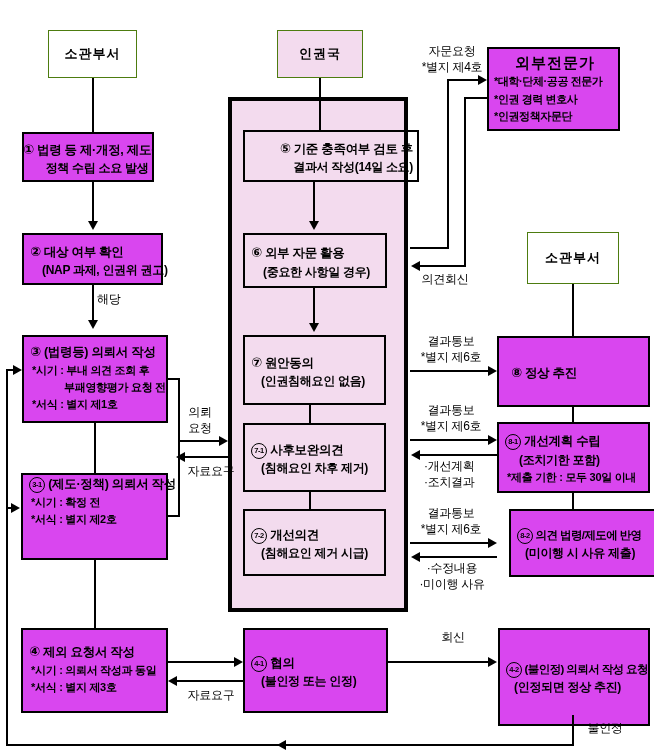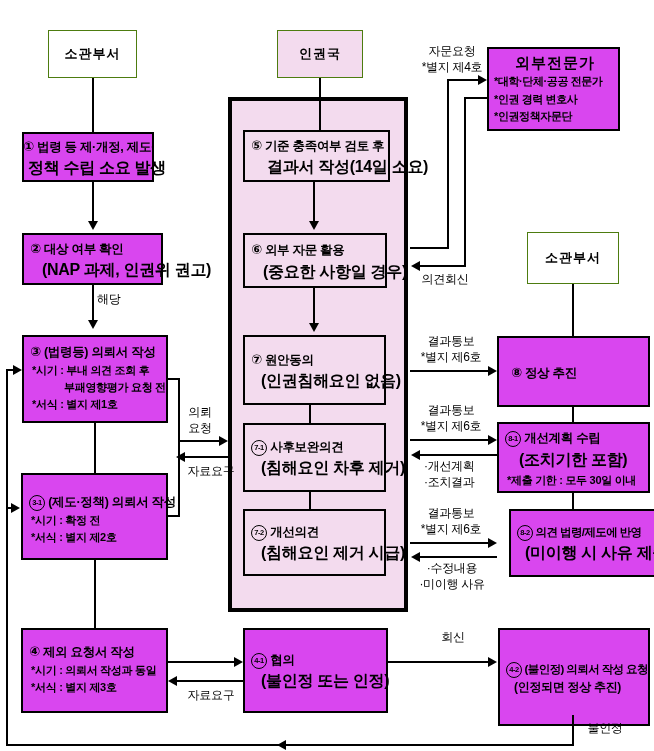--- a/index.html
+++ b/index.html
@@ -7,21 +7,21 @@
           font-family:"Liberation Sans","DejaVu Sans",sans-serif;color:#000;overflow:hidden;}
   .hdr{position:absolute;border:1px solid #4d7c0f;background:#fff;display:flex;
        align-items:center;justify-content:center;font-size:13px;font-weight:bold;
        letter-spacing:1px;box-sizing:border-box;}
   .pinkbg{background:#f3dbee;}
   .container-box{position:absolute;border:4px solid #000;background:#f3dbee;box-sizing:border-box;}
   .box{position:absolute;border:2px solid #000;background:#d946ef;box-sizing:border-box;
        font-weight:bold;padding:5px 4px 2px 6px;}
   .box.transp{background:transparent;}
   .bt{font-size:12.5px;letter-spacing:-0.3px;white-space:nowrap;line-height:1.5;}
-  .bs{font-size:16px;letter-spacing:-0.3px;white-space:nowrap;line-height:1.5;padding-left:16px;}
+  .bs{font-size:12px;letter-spacing:-0.3px;white-space:nowrap;line-height:1.5;padding-left:16px;}
   .bd{font-size:11px;letter-spacing:-0.3px;white-space:nowrap;line-height:1.55;padding-left:2px;}
   .bd.indent{padding-left:34px;}
   .tight .bt{font-size:11.5px;letter-spacing:-0.6px;}
   .vcenter{display:flex;flex-direction:column;justify-content:center;}
   .cnum{font-size:13px;}
   .circ{display:inline-block;width:14px;height:14px;line-height:14px;border:1px solid #000;
         border-radius:50%;font-size:7.5px;text-align:center;vertical-align:1px;
         letter-spacing:-0.5px;font-weight:bold;}
   .lbl{position:absolute;font-size:12px;font-weight:normal;text-align:center;
        white-space:pre-line;line-height:1.3;letter-spacing:-0.3px;}
@@ -70,35 +70,35 @@
   </div>
 
   <div class="box" style="left:22px;top:335px;width:146px;height:88px;">
     <div class="bt"><span class="cnum">③</span>
       <span>(법령등) 의뢰서 작성</span></div>
     <div class="bd">*시기 : 부내 의견 조회 후</div>
     <div class="bd indent">부패영향평가 요청 전</div>
     <div class="bd">*서식 : 별지 제1호</div>
   </div>
 
-  <div class="box" style="left:21px;top:473px;width:147px;height:87px;padding-top:18px;">
+  <div class="box" style="left:21px;top:473px;width:147px;height:87px;padding-top:0;">
     <div class="bt"><span class="circ">3-1</span>
       <span>(제도·정책) 의뢰서 작성</span></div>
     <div class="bd">*시기 : 확정 전</div>
     <div class="bd">*서식 : 별지 제2호</div>
   </div>
 
   <div class="box" style="left:21px;top:628px;width:147px;height:85px;padding-top:12px;">
     <div class="bt"><span class="cnum">④</span>
       <span>제외 요청서 작성</span></div>
     <div class="bd">*시기 : 의뢰서 작성과 동일</div>
     <div class="bd">*서식 : 별지 제3호</div>
   </div>
 
-  <div class="box transp vcenter" style="left:243px;top:130px;width:147px;height:52px;text-align:right;">
+  <div class="box transp vcenter" style="left:243px;top:130px;width:176px;height:52px;text-align:right;">
     <div class="bt"><span class="cnum">⑤</span>
       <span>기준 충족여부 검토 후</span></div>
     <div class="bs">결과서 작성(14일 소요)</div>
   </div>
 
   <div class="box transp vcenter" style="left:243px;top:233px;width:144px;height:55px;">
     <div class="bt"><span class="cnum">⑥</span>
       <span>외부 자문 활용</span></div>
     <div class="bs" style="padding-left:12px;">(중요한 사항일 경우)</div>
   </div>

